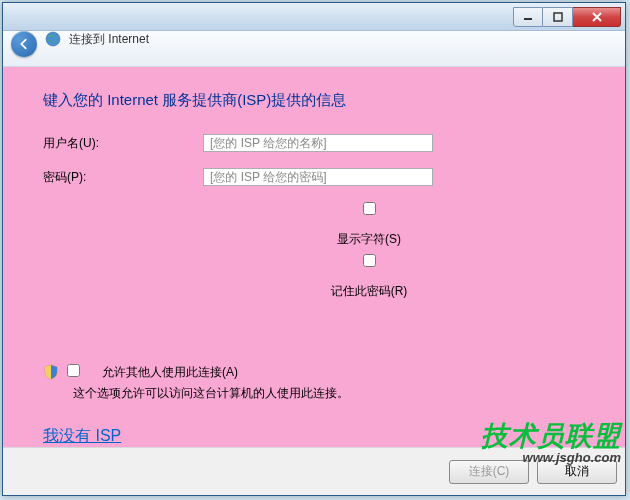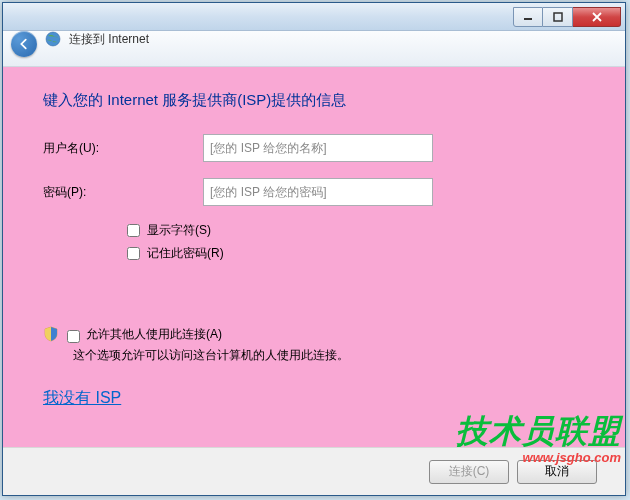--- a/index.html
+++ b/index.html
@@ -97,53 +97,54 @@
       align-items: center;
       margin-bottom: 16px;
     }
     .form-label {
       width: 160px;
       color: #000;
       font-size: 12px;
     }
     .text-input {
       width: 230px;
-      height: 28px;
+      height: 18px;
       border: 1px solid #abadb3;
       padding: 2px 6px;
       font-size: 12px;
       font-family: inherit;
     }
     .text-input::placeholder { color: #888; }
     .checkbox-row {
       display: flex;
       align-items: center;
-      margin-left: 84px;
+      margin-left: 110px;
       margin-bottom: 6px;
-      gap: 7px;
+      gap: 16px;
+      flex-direction: column;
     }
     .checkbox-row input[type=checkbox] {
       width: 13px; height: 13px;
     }
     .spacer-row { height: 18px; }
     .shield-row {
       display: flex;
       align-items: flex-start;
       margin-top: 40px;
       gap: 8px;
     }
     .shield-icon {
       width: 16px; height: 16px;
       flex-shrink: 0;
     }
     .shield-content { flex: 1; }
     .shield-check-row {
       display: flex;
-      align-items: flex-end;
-      gap: 6px;
+      align-items: flex-start;
+      gap: 22px;
       margin-bottom: 4px;
     }
     .shield-desc {
       font-size: 12px;
       color: #000;
       margin-left: 6px;
     }
     .link {
       color: #0066cc;
       text-decoration: underline;
@@ -152,21 +153,21 @@
       margin-top: 24px;
       display: inline-block;
     }
     .footer {
       height: 48px;
       background: #f0f0f0;
       border-top: 1px solid #d8d8d8;
       display: flex;
       align-items: center;
       justify-content: flex-end;
-      padding-right: 28px;
+      padding-right: 8px;
       gap: 8px;
     }
     .footer-btn {
       min-width: 80px;
       height: 24px;
       border: 1px solid #8a8a8a;
       background: linear-gradient(to bottom, #f8f8f8, #e0e0e0);
       font-size: 12px;
       padding: 0 12px;
       cursor: pointer;
@@ -177,30 +178,30 @@
       color: #9a9a9a;
       cursor: default;
     }
     .watermark {
       position: absolute;
       right: 4px;
       bottom: 30px;
       pointer-events: none;
     }
     .watermark-cn {
-      font-size: 32px;
+      font-size: 27px;
       font-weight: bold;
       color: #0abd3c;
       font-style: italic;
       letter-spacing: 1px;
     }
     .watermark-url {
       font-size: 13px;
       font-weight: bold;
-      color: #ef4444;
+      color: #404040;
       font-style: italic;
       text-align: right;
       margin-top: -4px;
     }
   </style>
 </head>
 <body>
 
 <div class="window">
 

